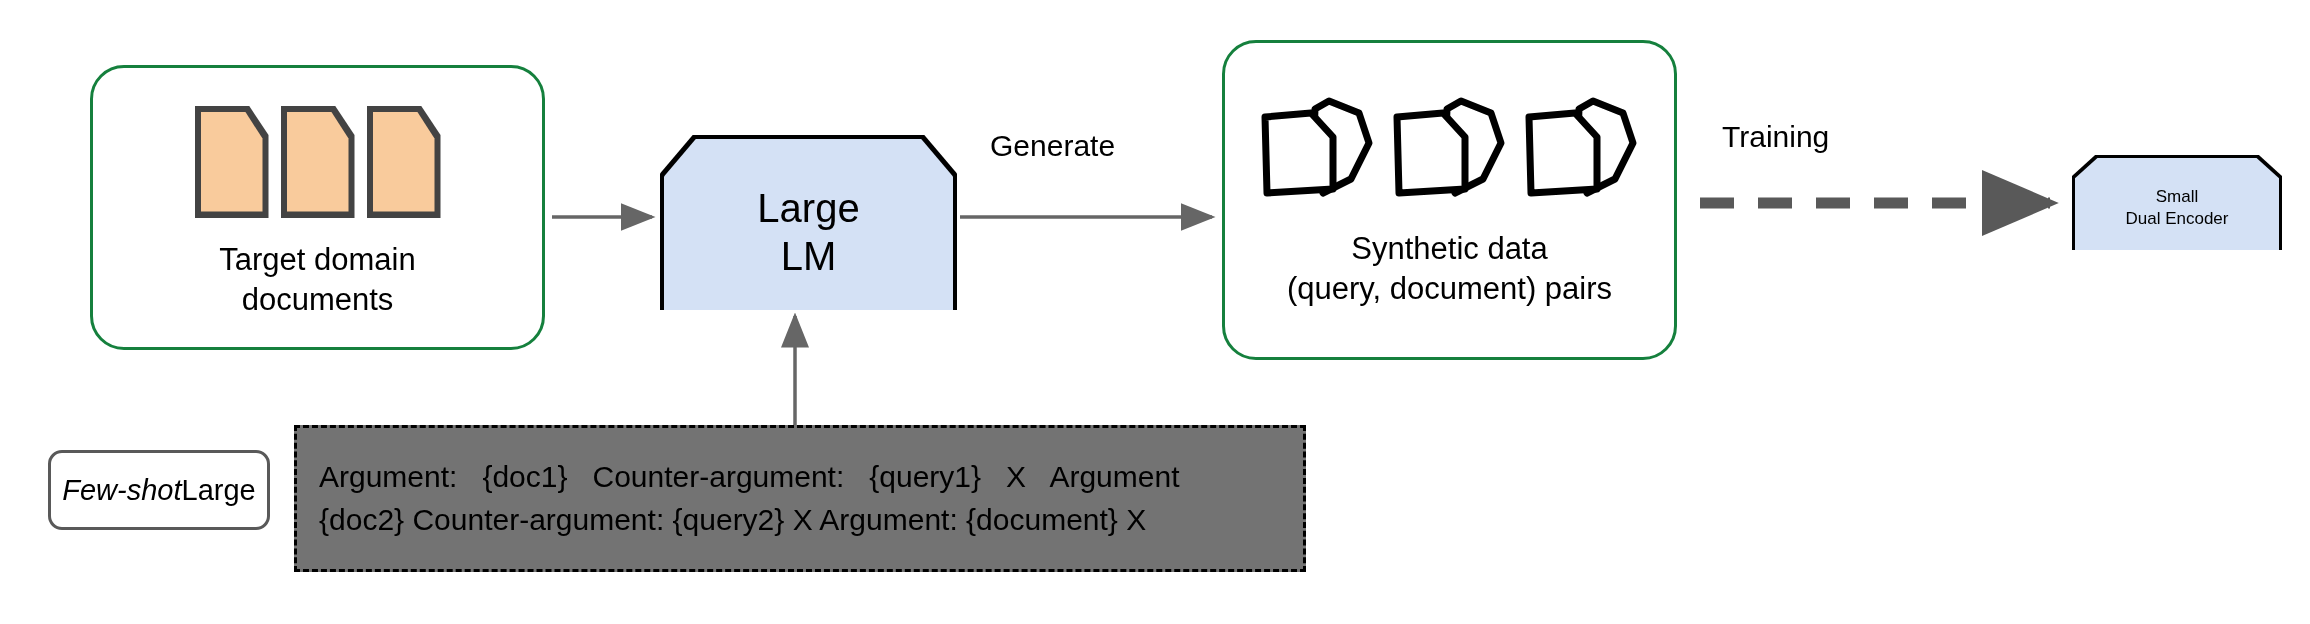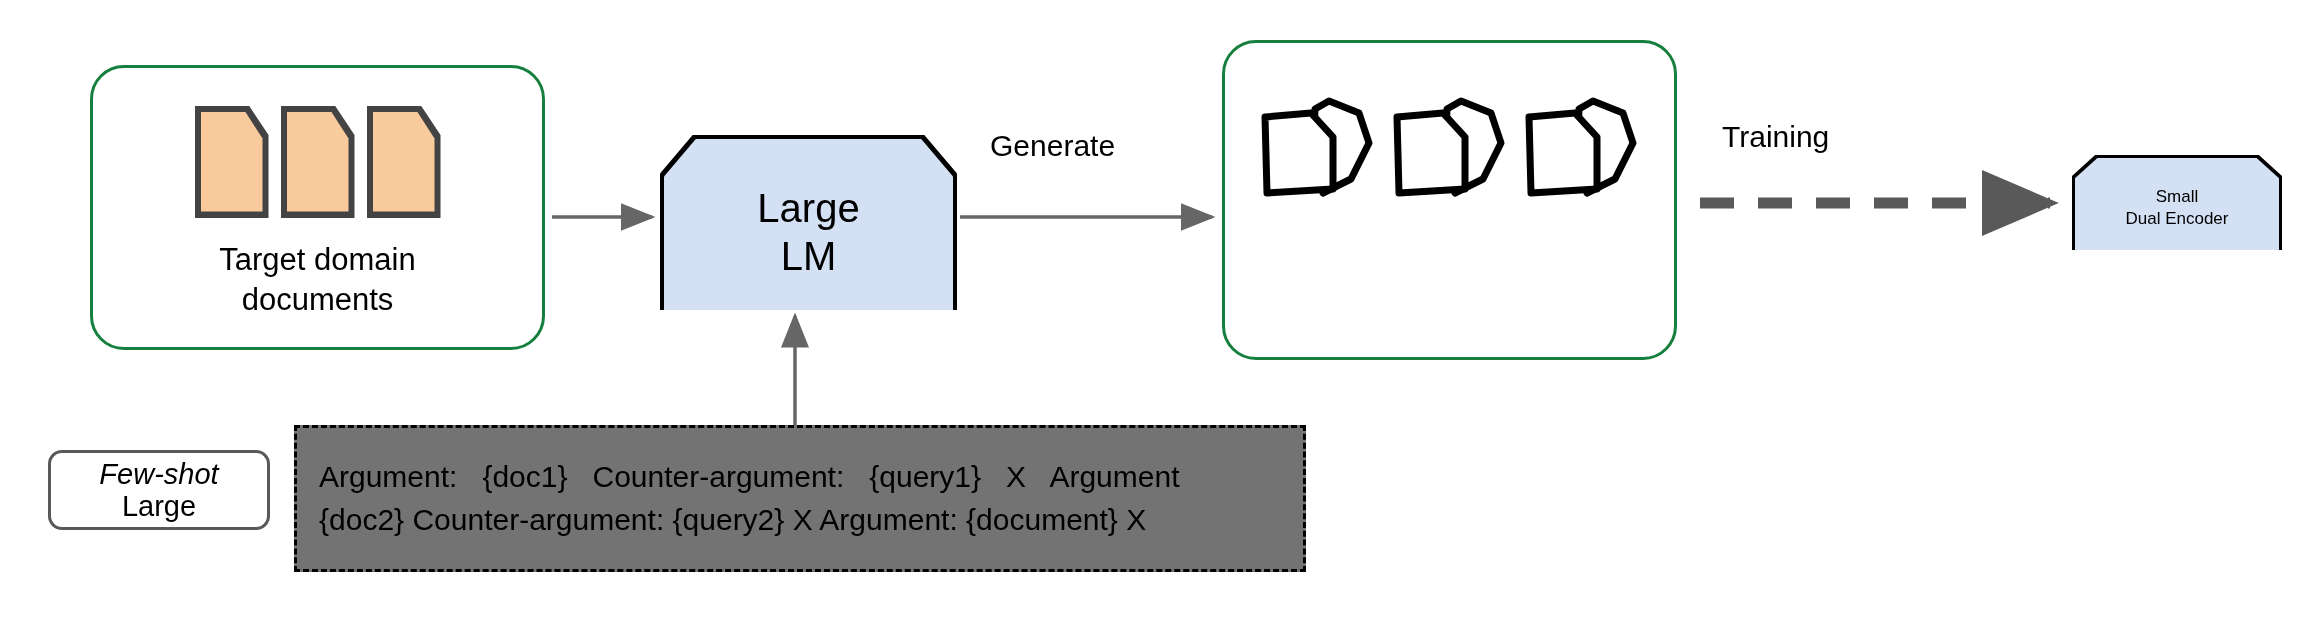--- a/index.html
+++ b/index.html
@@ -108,21 +108,21 @@
   #synthetic-caption { top: 186px; }
 
   
   #fewshot-box {
     left: 48px; top: 450px; width: 222px; height: 80px;
     border: 3px solid #595959;
     border-radius: 14px;
     background: #ffffff;
     box-sizing: border-box;
     display: flex;
-    flex-direction: column;
+    flex-direction: row;
     align-items: center;
     justify-content: center;
     line-height: 1.12;
   }
   #fewshot-line1 { font-size: 29px; font-style: italic; }
   #fewshot-line2 { font-size: 29px; }
 
   
   #prompt-box {
     left: 294px; top: 425px; width: 1012px; height: 147px;
@@ -216,20 +216,22 @@
       <svg width="118" height="112" viewBox="0 0 118 112" xmlns="http://www.w3.org/2000/svg">
         <path d="M56 14 L70 6 L100 18 L110 48 L92 84 L64 98 L54 62 Z" fill="#ffffff" stroke="#000000" stroke-width="7" stroke-linejoin="round"></path>
         <path d="M6 22 L52 18 L74 42 L74 94 L8 98 Z" fill="#ffffff" stroke="#000000" stroke-width="7" stroke-linejoin="round"></path>
       </svg>
       <svg width="118" height="112" viewBox="0 0 118 112" xmlns="http://www.w3.org/2000/svg">
         <path d="M56 14 L70 6 L100 18 L110 48 L92 84 L64 98 L54 62 Z" fill="#ffffff" stroke="#000000" stroke-width="7" stroke-linejoin="round"></path>
         <path d="M6 22 L52 18 L74 42 L74 94 L8 98 Z" fill="#ffffff" stroke="#000000" stroke-width="7" stroke-linejoin="round"></path>
       </svg>
     </div>
 
+    <div class="box-caption" id="synthetic-caption">Synthetic data
+(query, document) pairs</div>
   </div>
 
   <div class="abs edge-label" id="training-label">Training</div>
 
   <div class="abs chamfer-outer" id="encoder-box">
     <div class="chamfer-inner" id="encoder-inner">
       <div id="encoder-label">Small
 Dual Encoder</div>
     </div>
   </div>

